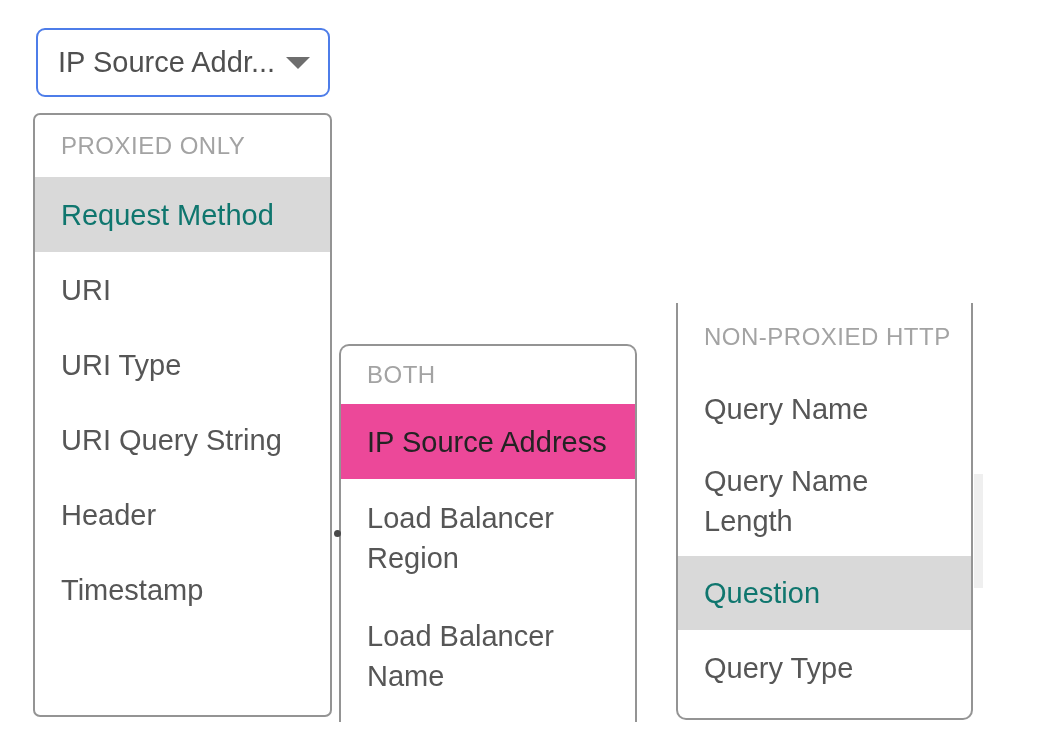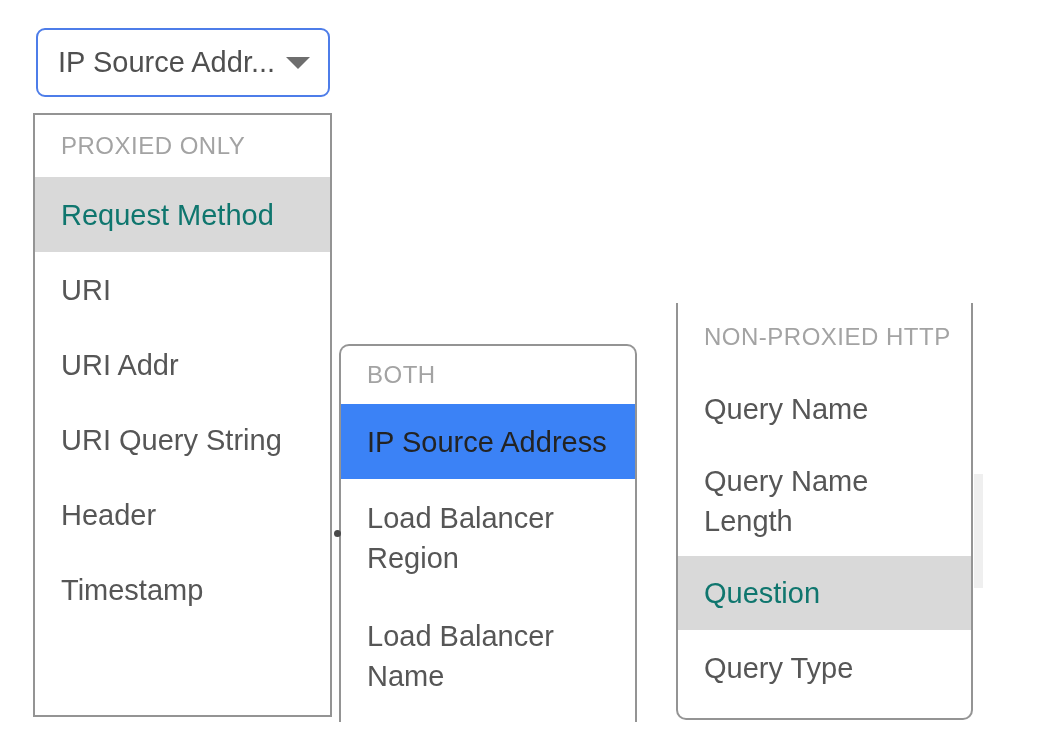--- a/index.html
+++ b/index.html
@@ -44,21 +44,21 @@
 
   
   .panel {
     position: absolute;
     background: #ffffff;
     border: 2px solid #949494;
   }
   .panel-proxied {
     left: 33px; top: 113px;
     width: 299px; height: 604px;
-    border-radius: 0;
+    border-radius: 7px;
   }
   .panel-both {
     left: 339px; top: 344px;
     width: 298px; height: 378px;
     border-bottom: none;
     border-radius: 10px 10px 0 0;
   }
   .panel-nonproxied {
     left: 676px; top: 303px;
     width: 297px; height: 417px;
@@ -79,21 +79,21 @@
     display: flex;
     flex-direction: column;
     justify-content: center;
     padding-left: 26px;
     font-size: 29px;
     color: #565656;
     cursor: pointer;
   }
   .row .line { line-height: 40px; }
   .row.sel-dark  { background: #d9d9d9; color: #0f766e; }
-  .row.sel-light { background: #3b82f6; color: #232323; }
+  .row.sel-light { background: #ec4899; color: #232323; }
 
   .h62  { height: 62px; }
   .h58  { height: 58px; }
   .h68  { height: 68px; }
   .h75  { height: 75px; }
   .h74  { height: 74px; }
   .h110 { height: 110px; }
   .h118 { height: 118px; }
 
   
@@ -123,21 +123,21 @@
 
   <div class="panel panel-proxied">
     <div class="hdr h62">PROXIED ONLY</div>
     <div class="row h75 sel-dark">
       <div class="line">Request Method</div>
     </div>
     <div class="row h75">
       <div class="line">URI</div>
     </div>
     <div class="row h75">
-      <div class="line">URI Addr</div>
+      <div class="line">URI Type</div>
     </div>
     <div class="row h75">
       <div class="line">URI Query String</div>
     </div>
     <div class="row h75">
       <div class="line">Header</div>
     </div>
     <div class="row h75">
       <div class="line">Timestamp</div>
     </div>

